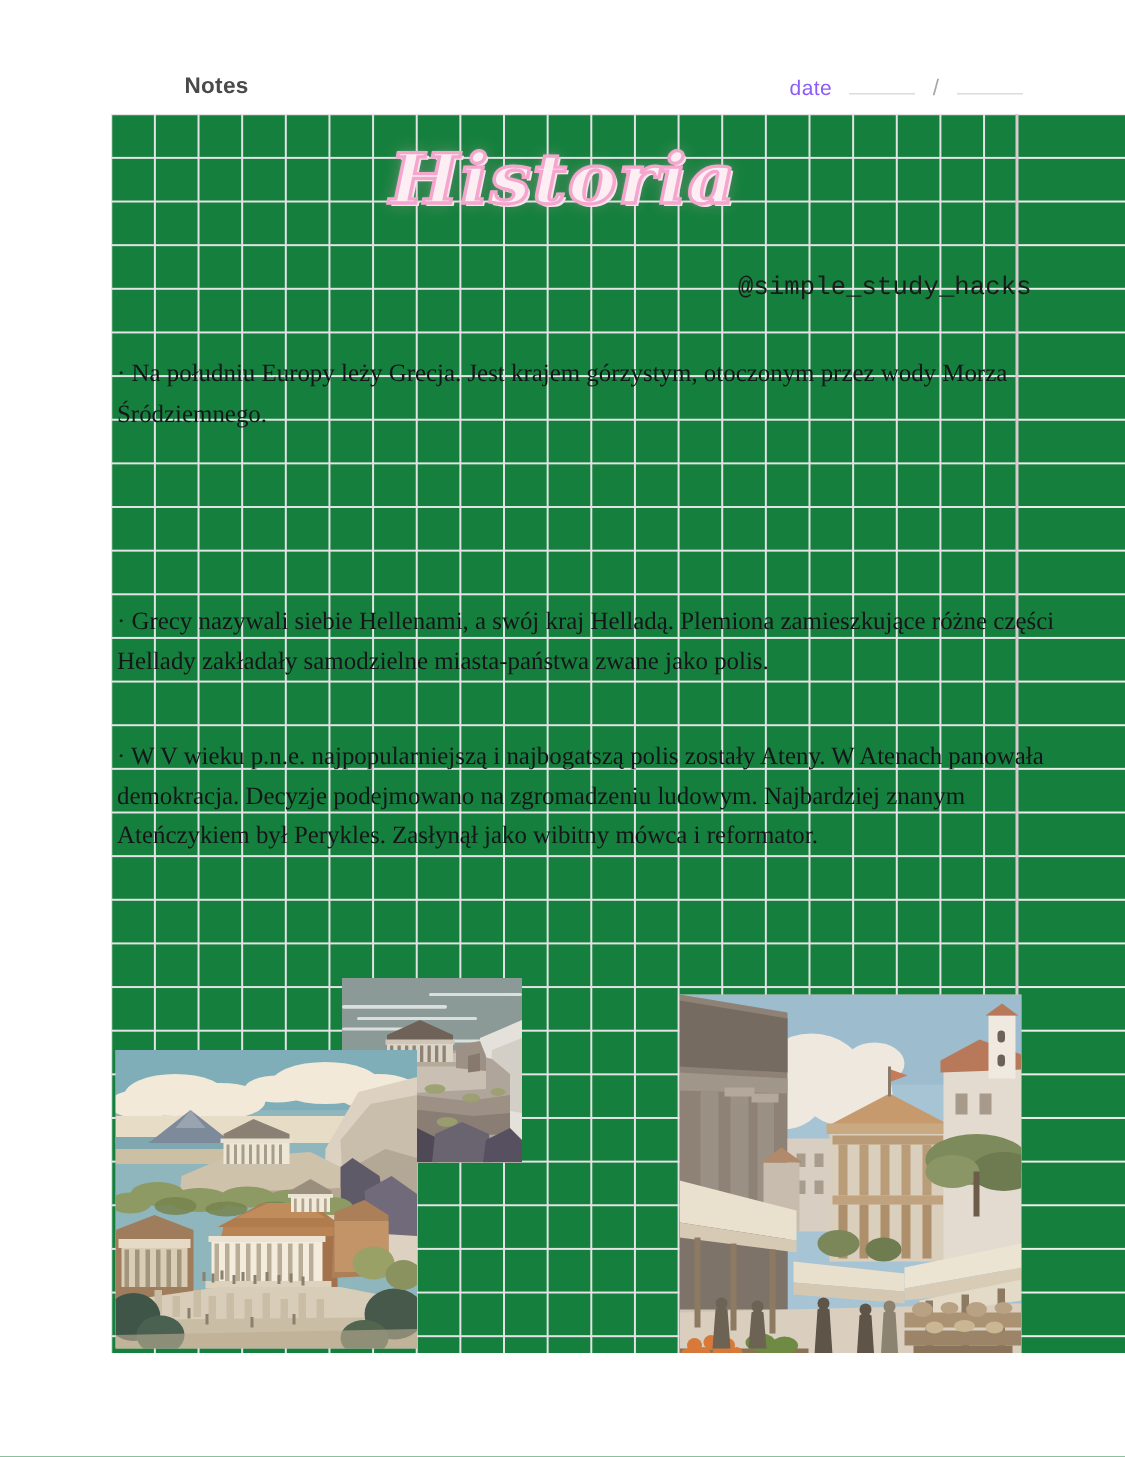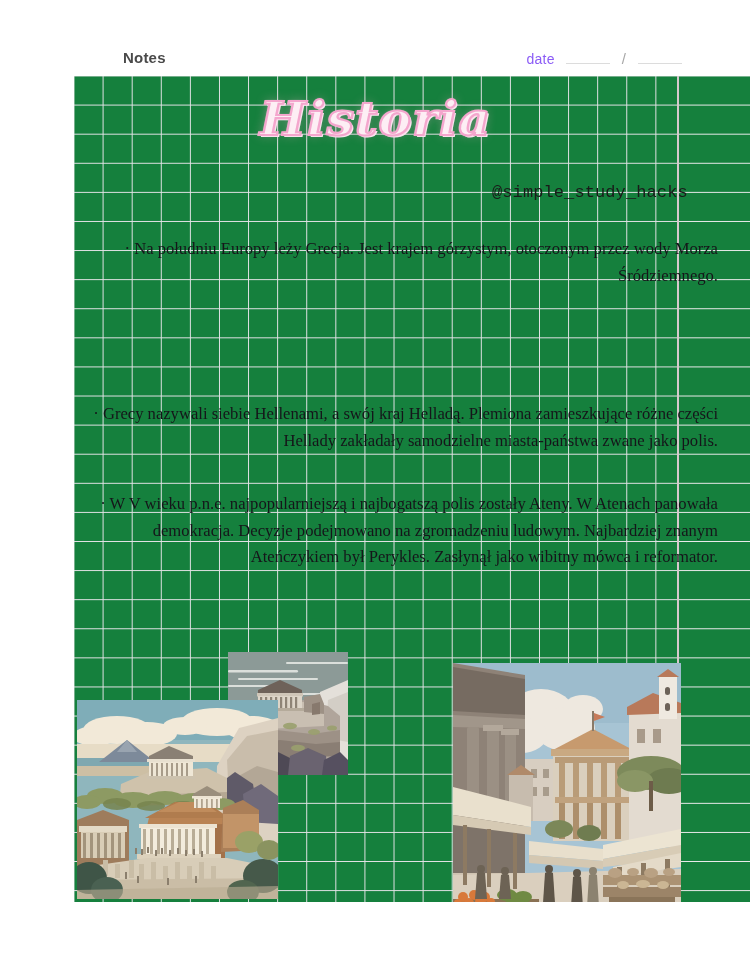--- a/index.html
+++ b/index.html
@@ -152,21 +152,21 @@
     color: #1a1a1a;
     letter-spacing: 0.1px;
     margin-left: 40px;
   }
 
   
   .para {
     position: absolute;
     left: 4px;
     width: 640px;
-    text-align: right;
+    text-align: left;
     font-family: "Liberation Serif", serif;
     font-size: 16.6px;
     line-height: 26.5px;
     color: #15151a;
   }
   .p1 { top: 160px; }
   .p2 { top: 234px; }
   .p3 { top: 325px; }
   .p4 { top: 415px; }
 

